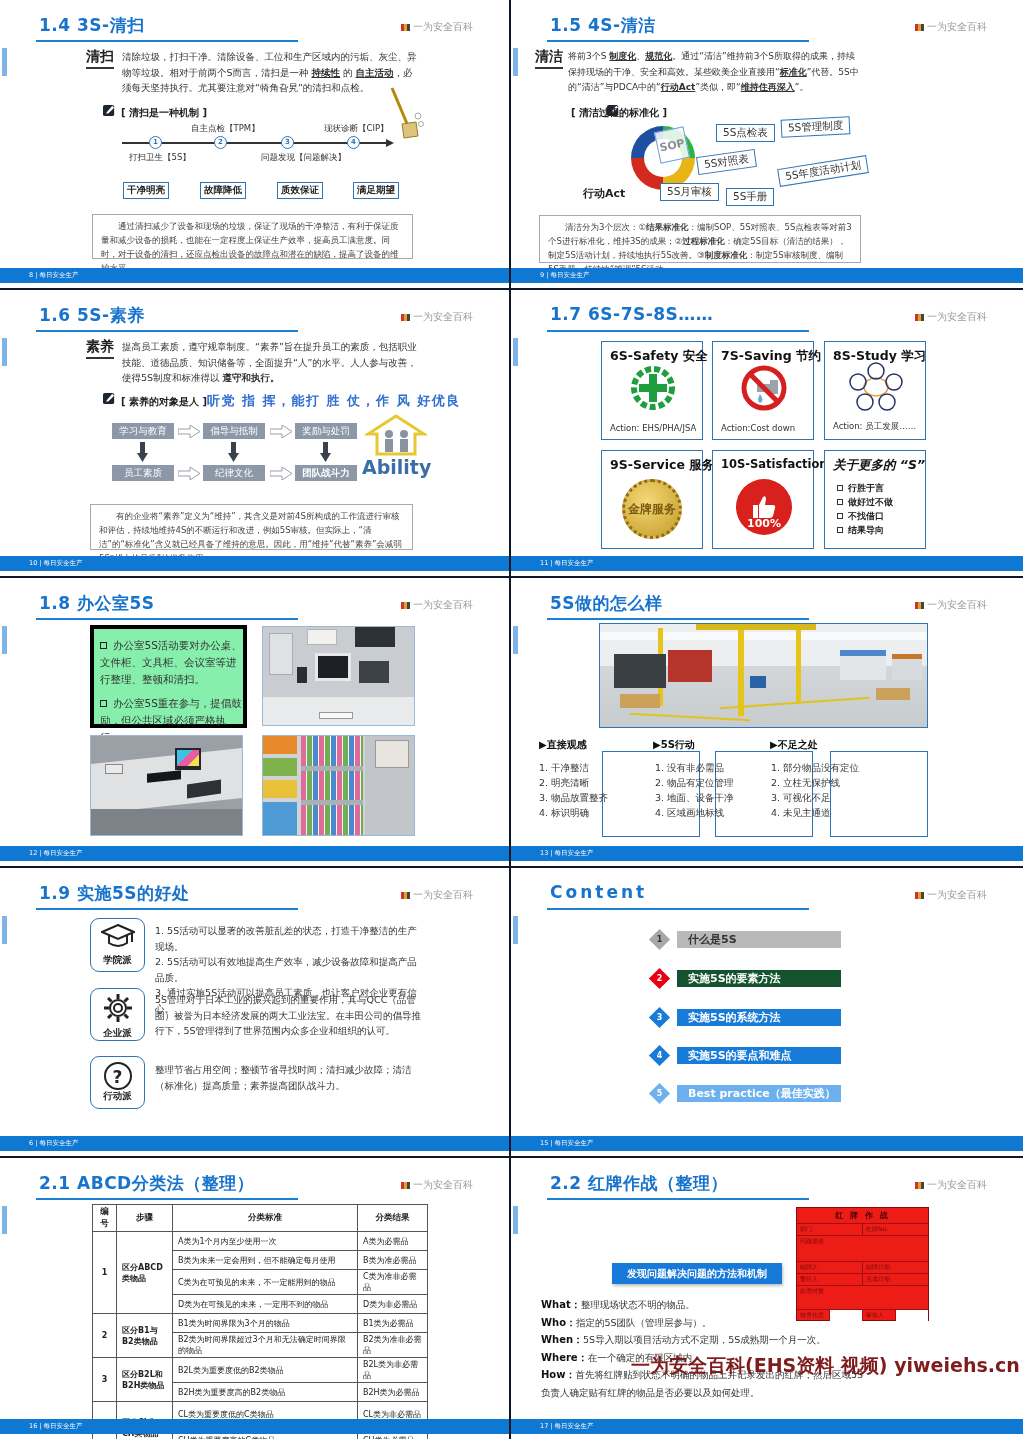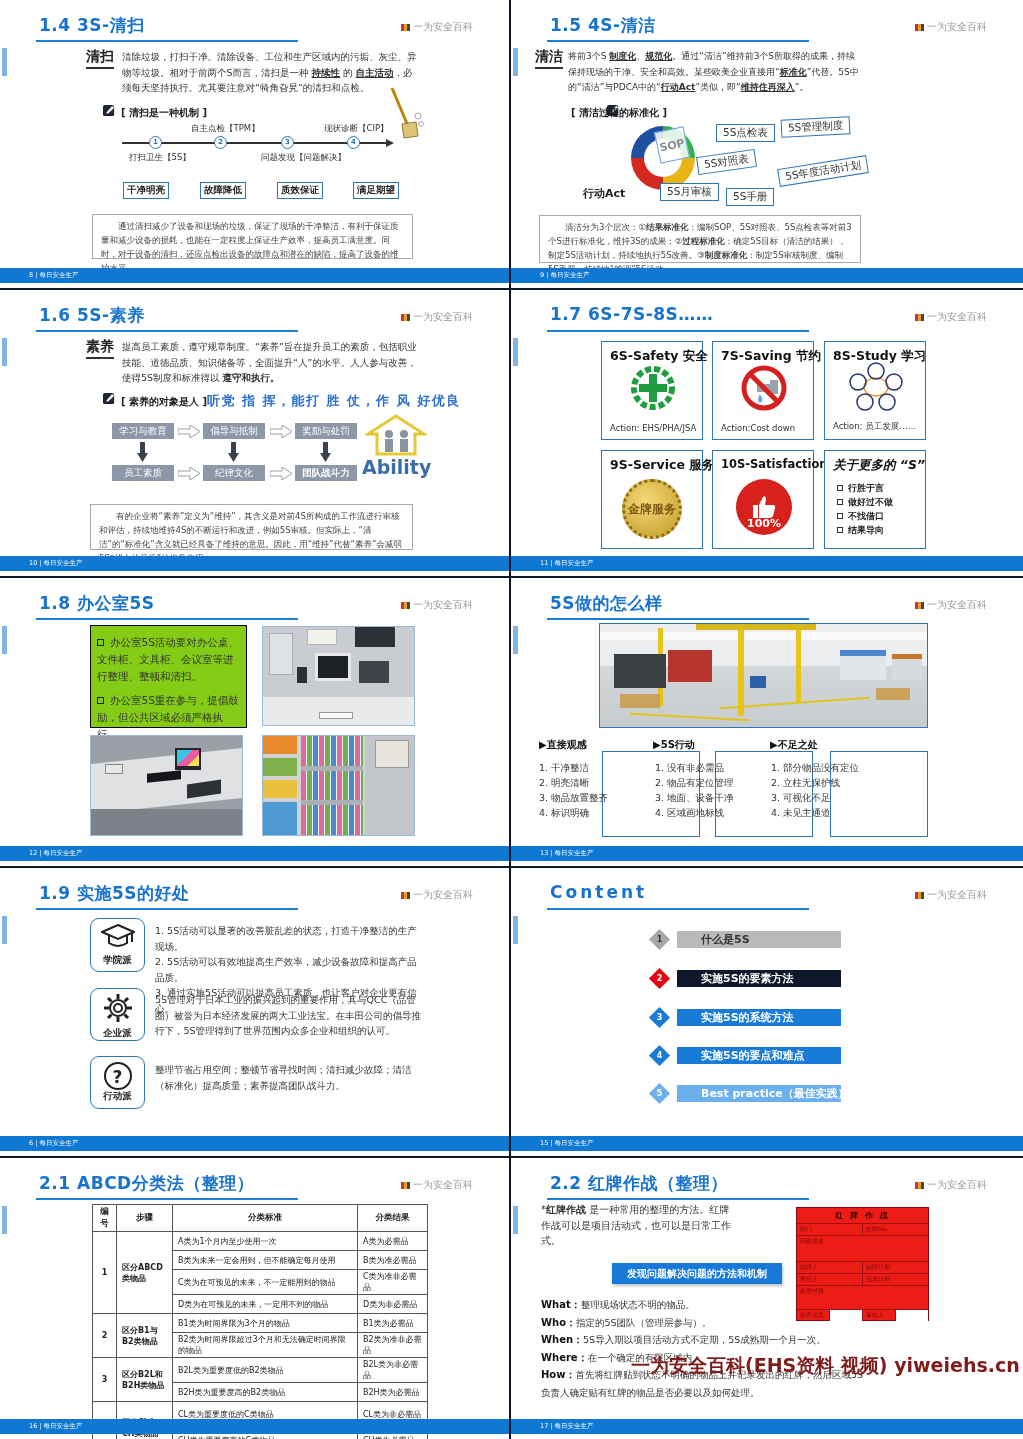--- a/index.html
+++ b/index.html
@@ -39,36 +39,36 @@
 .slogan{position:absolute;font-size:13px;font-weight:bold;color:#2e6fd0;letter-spacing:1.5px;white-space:nowrap}
 .fbox{position:absolute;width:62px;height:16px;background:#8c97a8;color:#fff;font-size:9.5px;text-align:center;line-height:16px}
 .ability-text{position:absolute;font-size:19px;font-weight:bold;color:#3a6ea5}
 
 .card{position:absolute;width:102px;height:99px;border:1.5px solid #2e75b6;background:#fff}
 .card h4{font-size:12.5px;color:#111;margin:6px 0 0 8px;white-space:nowrap}
 .card .action{position:absolute;left:8px;bottom:6px;font-size:8.5px;color:#333;white-space:nowrap}
 .chk{display:inline-block;width:6px;height:6px;border:1.2px solid #333;margin-right:5px}
 .chk-item{font-size:9px;font-weight:bold;color:#222;line-height:14px;white-space:nowrap}
 
-.bullets-box{position:absolute;border:1px solid #000000;background:#84cc16}
+.bullets-box{position:absolute;border:4px solid #000000;background:#86efac}
 .sqb{display:inline-block;width:7px;height:7px;border:1.5px solid #222;margin-right:6px}
 .photo{position:absolute;border:1px solid #9bb8d4;overflow:hidden}
 
 .bigphoto{position:absolute;border:1.5px solid #2e75b6;overflow:hidden;background:#d9dcde}
 .colhead{position:absolute;font-size:10px;font-weight:bold;color:#111;white-space:nowrap}
 .colitem{position:absolute;font-size:9.5px;color:#333;line-height:15.5px;white-space:nowrap}
 .obox6{position:absolute;width:98px;height:86px;border:1px solid #2e75b6;background:transparent}
 
 .ibox{position:absolute;width:55px;border:1.5px solid #2e75b6;border-radius:9px;background:#fff;text-align:center}
 .ibox .lab{font-size:9.5px;font-weight:bold;color:#222;padding-bottom:4px}
 .benefit{position:absolute;font-size:9.5px;line-height:15.5px;color:#333}
 
 .dia{position:absolute;width:15px;height:15px;transform:rotate(45deg)}
 .dia span{position:absolute;inset:0;transform:rotate(-45deg);font-size:8px;font-weight:bold;text-align:center;line-height:15px}
-.cbar{position:absolute;width:164px;height:17px;font-size:11px;font-weight:bold;line-height:17px;padding-left:24px;white-space:nowrap}
+.cbar{position:absolute;width:164px;height:17px;font-size:11px;font-weight:bold;line-height:17px;padding-left:11px;white-space:nowrap}
 
 table.cls{border-collapse:collapse;position:absolute;left:92px;top:46px}
 table.cls th,table.cls td{border:1px solid #555;font-size:8px;color:#222;padding:1px 5px}
 table.cls th{font-size:8.5px;font-weight:bold;text-align:center;height:17px}
 table.cls td{height:19px}
 .td-no{text-align:center;font-weight:bold}
 .td-step{font-weight:bold;text-align:left;width:52px}
 
 .bluebtn{position:absolute;background:#1779d8;color:#fff;font-size:10px;font-weight:bold;text-align:center;box-shadow:1px 2px 3px rgba(0,0,0,.25)}
 .qa-line{font-size:9.5px;color:#333;line-height:17.5px}
@@ -424,21 +424,21 @@
       <span class="logo-mark"></span>
       <span class="logo-text">一为安全百科</span>
     </div>
     <div class="dia" style="left:141px;top:64px;background:#a8a8a8">
         <span style="color:#333">1</span>
       </div>
     <div class="cbar" style="left:166px;top:63px;background:#b9b9b9;color:#333">什么是5S</div>
     <div class="dia" style="left:141px;top:103px;background:#e60012">
         <span style="color:#fff">2</span>
       </div>
-    <div class="cbar" style="left:166px;top:102px;background:#0f172a;color:#fff">实施5S的要素方法</div>
+    <div class="cbar" style="left:166px;top:102px;background:#14532d;color:#fff">实施5S的要素方法</div>
     <div class="dia" style="left:141px;top:142px;background:#187bd8">
         <span style="color:#fff">3</span>
       </div>
     <div class="cbar" style="left:166px;top:141px;background:#187bd8;color:#fff">实施5S的系统方法</div>
     <div class="dia" style="left:141px;top:180px;background:#187bd8">
         <span style="color:#fff">4</span>
       </div>
     <div class="cbar" style="left:166px;top:179px;background:#187bd8;color:#fff">实施5S的要点和难点</div>
     <div class="dia" style="left:141px;top:218px;background:#6cb0ee">
         <span style="color:#fff">5</span>
@@ -517,21 +517,20 @@
   </div>
 
   <div class="slide">
     <div class="accent"></div>
     <div class="stitle">2.2 红牌作战（整理）</div>
     <div class="t-underline"></div>
     <div class="logo">
       <span class="logo-mark"></span>
       <span class="logo-text">一为安全百科</span>
     </div>
-    <div class="abs" style="left:30px;top:44px;width:190px;font-size:10px;line-height:15.5px"><span>*</span><b>红牌作战</b><span> 是一种常用的整理的方法。红牌作战可以是项目活动式，也可以是日常工作式。</span></div>
     <div class="bluebtn" style="left:101px;top:105px;width:170px;height:21px;line-height:21px">发现问题解决问题的方法和机制</div>
     <div class="abs" style="left:30px;top:138px;width:330px">
       <div class="qa-line"><b>What：</b><span>整理现场状态不明的物品。</span></div>
       <div class="qa-line"><b>Who：</b><span>指定的5S团队（管理层参与）。</span></div>
       <div class="qa-line"><b>When：</b><span>5S导入期以项目活动方式不定期，5S成熟期一个月一次。</span></div>
       <div class="qa-line"><b>Where：</b><span>在一个确定的有限区域内。</span></div>
       <div class="qa-line"><b>How：</b><span>首先将红牌贴到状态不明确的物品上并记录发出的红牌；然后区域5S负责人确定贴有红牌的物品是否必要以及如何处理。</span></div>
     </div>
     <div class="redcard" style="left:285px;top:49px;width:133px;height:114px">
       <div style="text-align:center;font-size:8px;font-weight:bold;letter-spacing:2px;color:#4a0404;padding:2px 0">红 牌 作 战</div>

